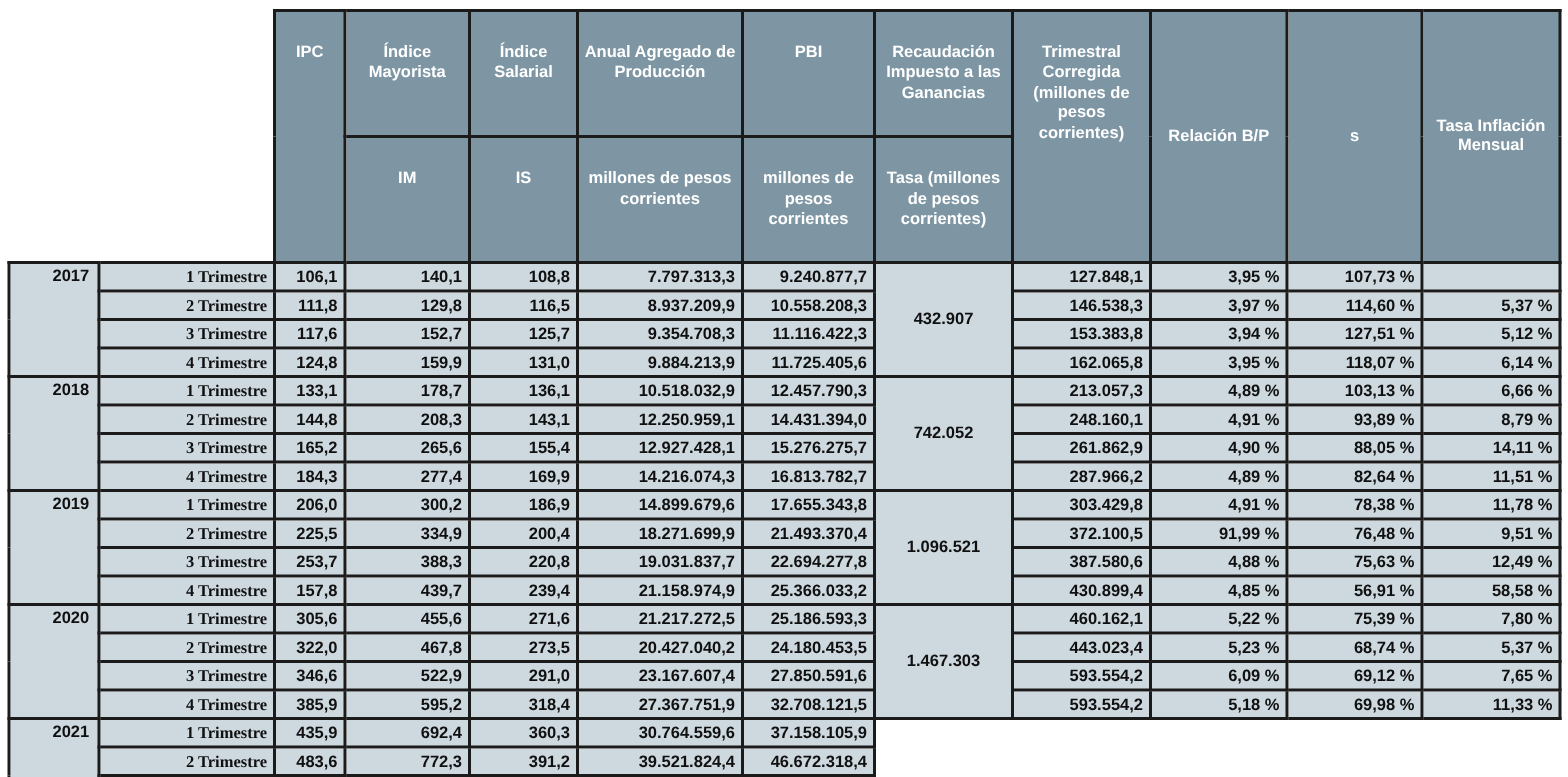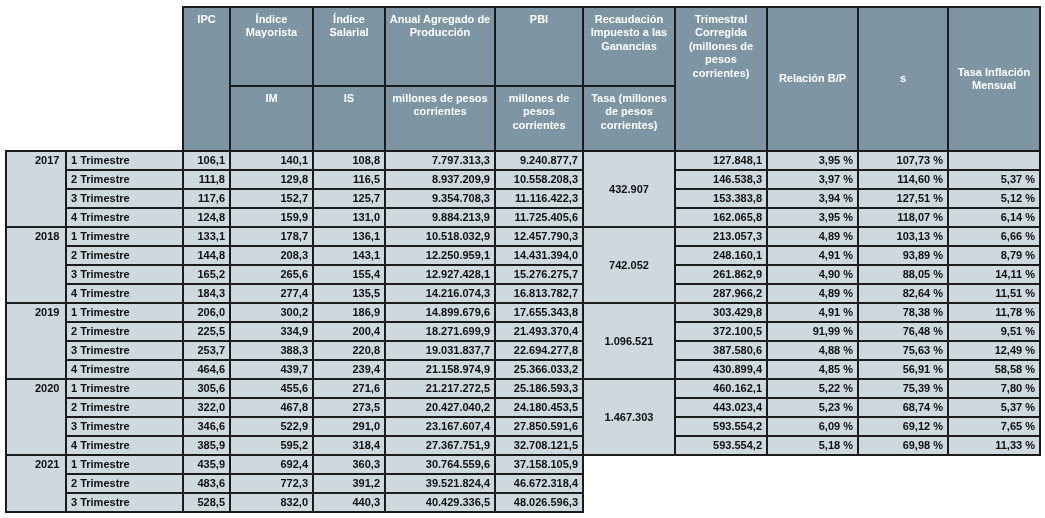--- a/index.html
+++ b/index.html
@@ -18,35 +18,35 @@
     border: 2px solid #1b1b1c;
     font-weight: bold;
     overflow: hidden;
     white-space: normal;
   }
   thead th {
     background: #7e96a4;
     color: #ffffff;
     font-size: 11px;
     line-height: 1.22;
-    padding: 5px 3px;
+    padding: 21px 3px;
     text-align: center;
     vertical-align: top;
   }
   thead th.vmid { vertical-align: middle; }
   tbody td {
     background: #cdd8df;
     color: #101010;
     font-size: 11px;
     height: 19px;
     padding: 0 4px;
     line-height: 1.1;
   }
   td.year  { vertical-align: top; text-align: left; padding-top: 2px; padding-left: 28px; }
-  td.qtr   { text-align: left; }
+  td.qtr   { text-align: right; font-family: Liberation Serif, serif; }
   td.num   { text-align: right; }
   td.annual{ text-align: center; vertical-align: middle; }
   td.ghost, th.ghost {
     border: none;
     background: #ffffff;
     padding: 0;
   }
 </style>
 </head>
 <body>
@@ -175,21 +175,21 @@
           <td class="num">15.276.275,7</td>
           <td class="num">261.862,9</td>
           <td class="num">4,90 %</td>
           <td class="num">88,05 %</td>
           <td class="num">14,11 %</td>
         </tr>
         <tr>
           <td class="qtr">4 Trimestre</td>
           <td class="num">184,3</td>
           <td class="num">277,4</td>
-          <td class="num">135,5</td>
+          <td class="num">169,9</td>
           <td class="num">14.216.074,3</td>
           <td class="num">16.813.782,7</td>
           <td class="num">287.966,2</td>
           <td class="num">4,89 %</td>
           <td class="num">82,64 %</td>
           <td class="num">11,51 %</td>
         </tr>
         <tr>
           <td class="year" rowspan="4">2019</td>
           <td class="qtr">1 Trimestre</td>
@@ -223,21 +223,21 @@
           <td class="num">220,8</td>
           <td class="num">19.031.837,7</td>
           <td class="num">22.694.277,8</td>
           <td class="num">387.580,6</td>
           <td class="num">4,88 %</td>
           <td class="num">75,63 %</td>
           <td class="num">12,49 %</td>
         </tr>
         <tr>
           <td class="qtr">4 Trimestre</td>
-          <td class="num">464,6</td>
+          <td class="num">157,8</td>
           <td class="num">439,7</td>
           <td class="num">239,4</td>
           <td class="num">21.158.974,9</td>
           <td class="num">25.366.033,2</td>
           <td class="num">430.899,4</td>
           <td class="num">4,85 %</td>
           <td class="num">56,91 %</td>
           <td class="num">58,58 %</td>
         </tr>
         <tr>

